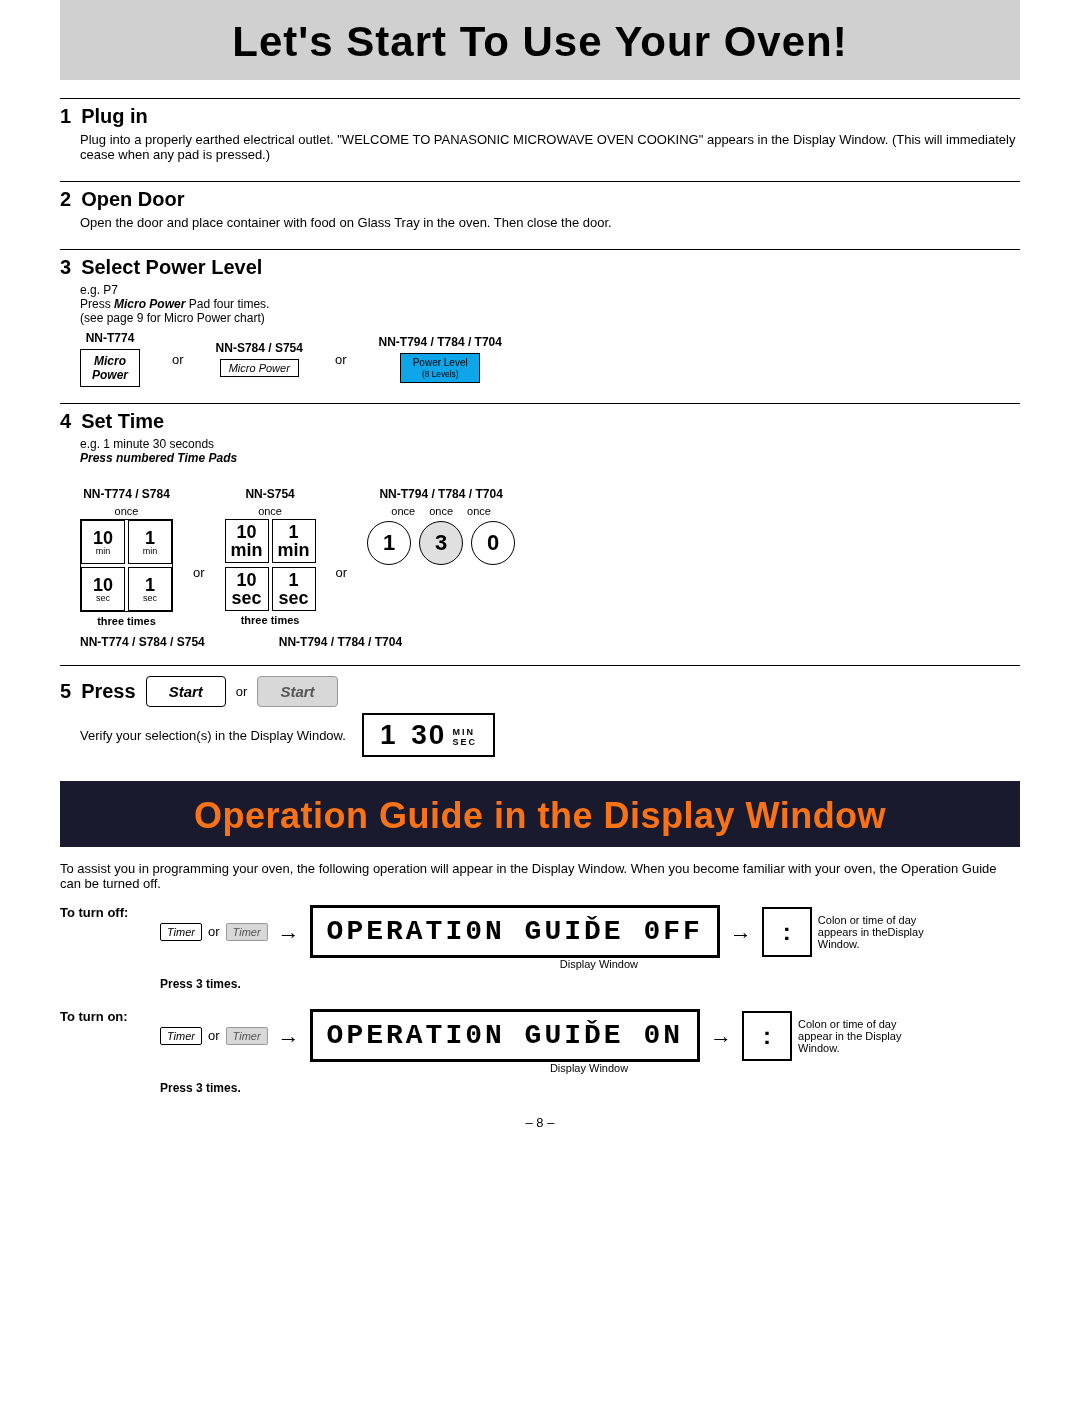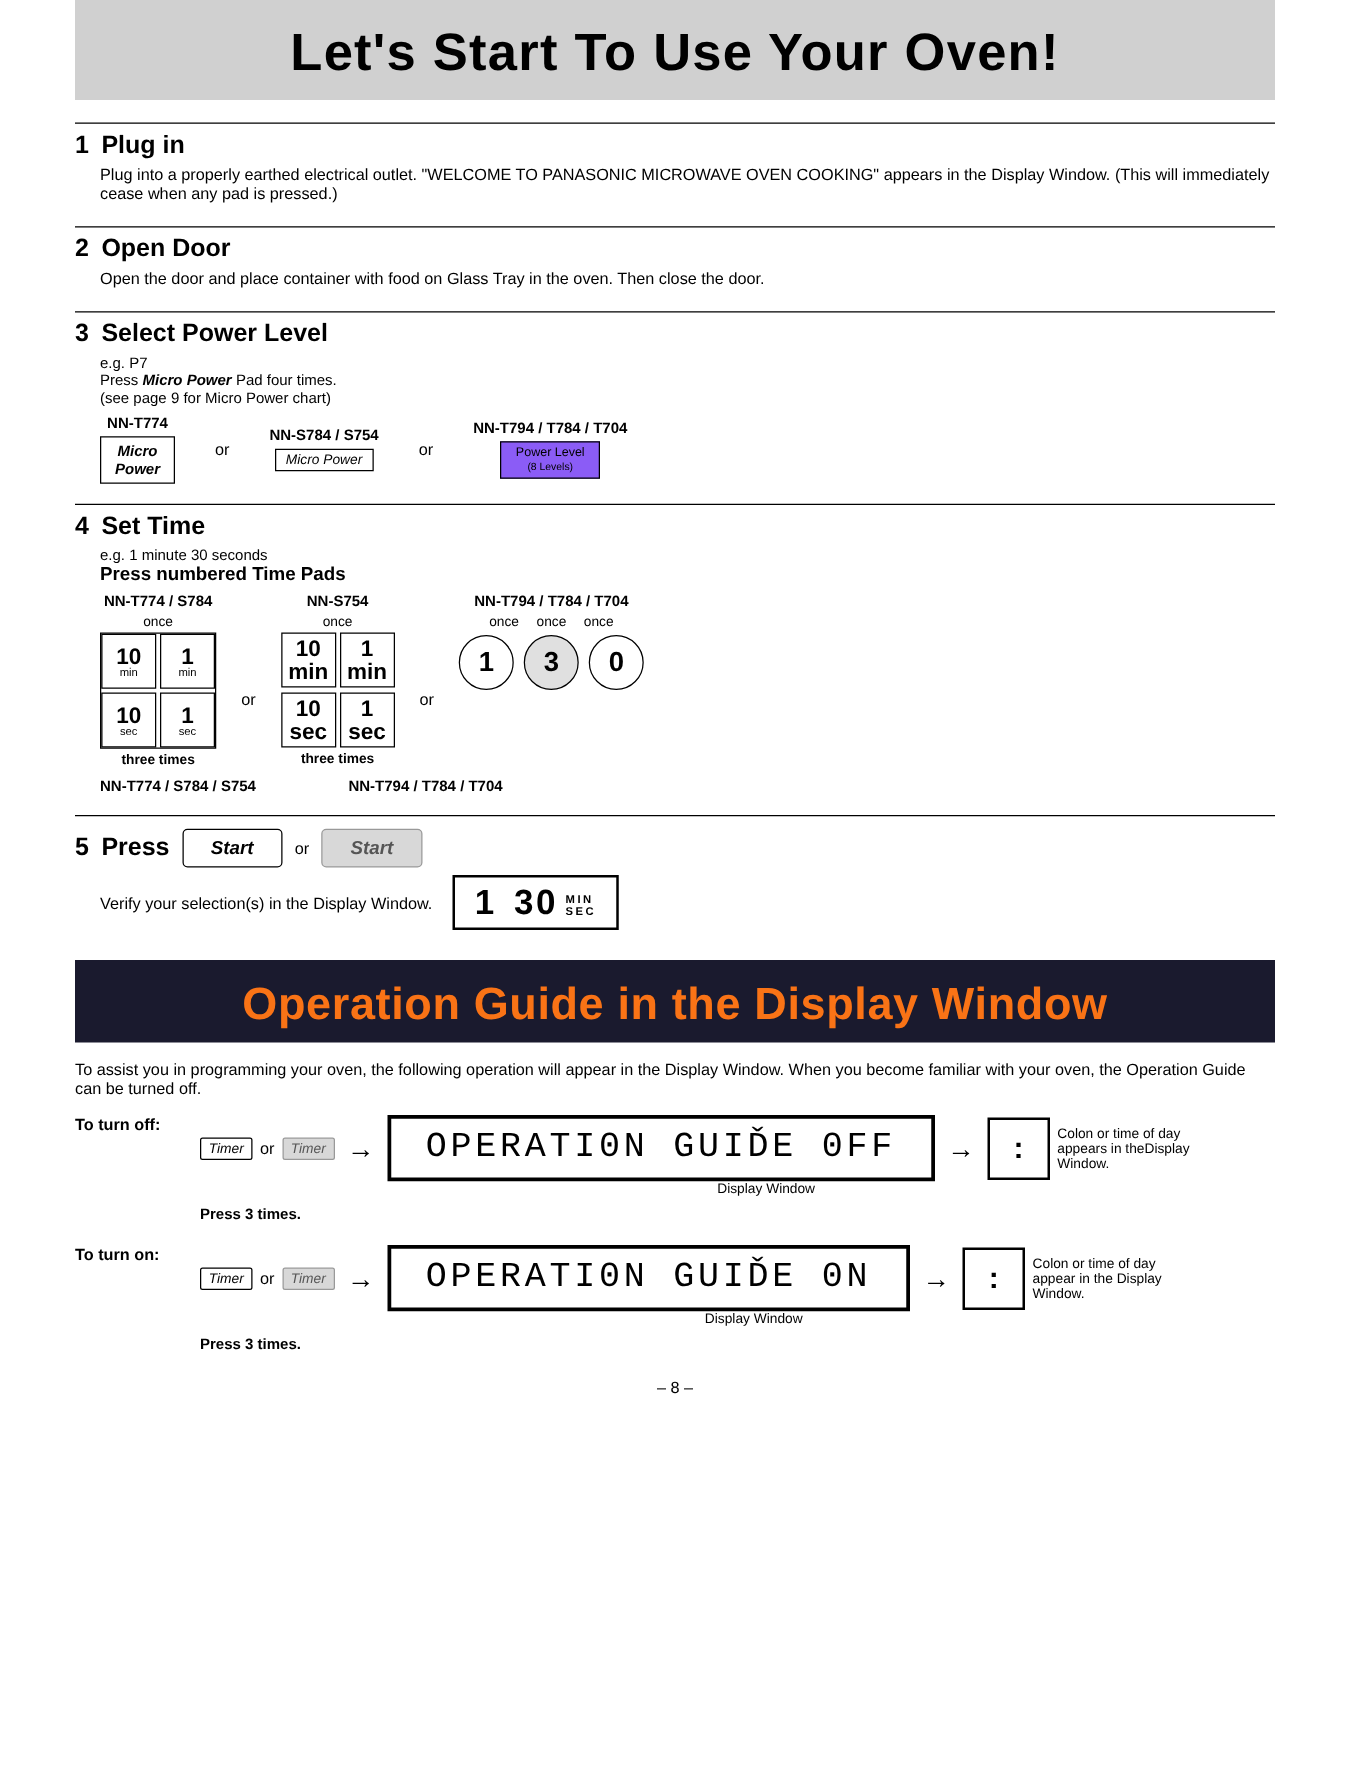--- a/index.html
+++ b/index.html
@@ -93,36 +93,37 @@
       min-width: 70px;
       background: #fff;
     }
 
     .power-level-box {
       border: 1.5px solid #000;
       padding: 3px 8px;
       font-size: 10px;
       text-align: center;
       min-width: 80px;
-      background: #8b5cf6;
+      background: #0ea5e9;
     }
 
     .or-text {
       font-size: 13px;
     }
 
     
     .set-time-body {
       padding-left: 20px;
     }
 
     .press-header {
       font-weight: bold;
-      font-size: 15px;
-      margin-bottom: 6px;
+      font-size: 12px;
+      margin-bottom: 22px;
+      font-style: italic;
     }
 
     .time-row {
       display: flex;
       align-items: flex-start;
       gap: 20px;
       flex-wrap: wrap;
     }
 
     .nn-block {
@@ -291,24 +292,24 @@
     }
 
     .arrow-sym {
       font-size: 22px;
       font-weight: bold;
       margin: 0 4px;
     }
 
     .lcd-display {
       border: 3px solid #000;
-      padding: 8px 28px;
+      padding: 8px 14px;
       font-size: 28px;
       font-family: 'Courier New', monospace;
-      font-weight: normal;
+      font-weight: bold;
       letter-spacing: 3px;
       background: #fff;
       min-width: 280px;
       text-align: center;
     }
 
     .colon-box {
       border: 2px solid #000;
       width: 50px;
       height: 50px;

